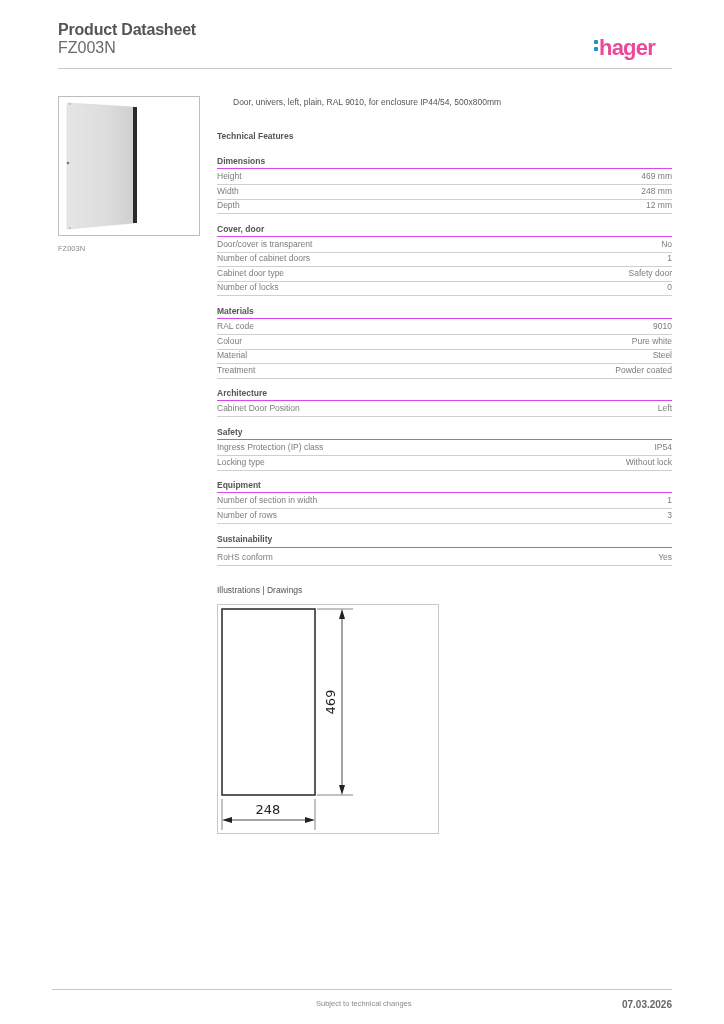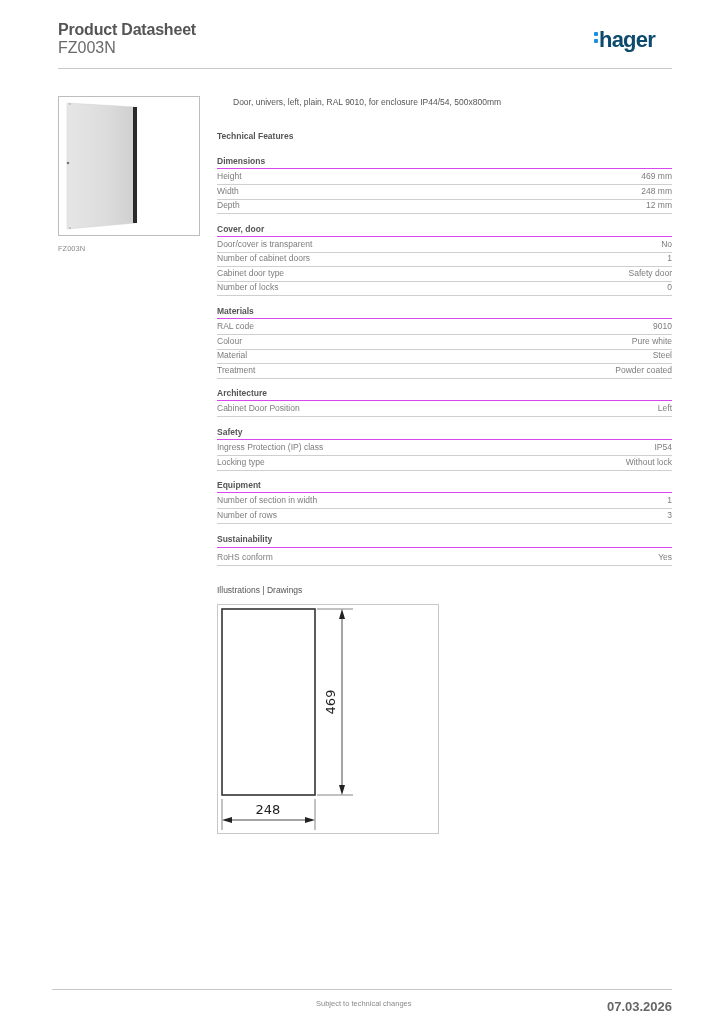--- a/index.html
+++ b/index.html
@@ -3,21 +3,21 @@
   <meta charset="utf-8">
   <style>
     html, body { margin: 0; padding: 0; background: #ffffff; }
     body {
       width: 724px; height: 1024px; position: relative; overflow: hidden;
       font-family: "Liberation Sans", sans-serif; color: #5a5a5a;
     }
     .header-title { position: absolute; left: 58px; top: 21px; font-size: 16px; font-weight: bold; color: #555; letter-spacing: -0.2px; }
     .header-code { position: absolute; left: 58px; top: 39px; font-size: 16px; color: #6a6a6a; letter-spacing: 0px; }
     .header-rule { position: absolute; left: 58px; top: 68px; width: 614px; height: 1px; background: #c8c8c8; }
-    .logo { position: absolute; left: 594px; top: 27px; font-size: 22px; font-weight: bold; color: #0c4a6e; letter-spacing: -0.8px; }
+    .logo { position: absolute; left: 594px; top: 35px; font-size: 22px; font-weight: bold; color: #ec4899; letter-spacing: -0.8px; }
     .logo .colon { display: inline-block; width: 5px; position: relative; top: -1px; }
     .logo .colon i { display: block; width: 4px; height: 4px; background: #1c8fe0; border-radius: 1px; margin: 3px 0; }
 
     .product-frame { position: absolute; left: 58px; top: 96px; width: 142px; height: 140px; border: 1px solid #bdbdbd; box-sizing: border-box; background: #fff; }
     .door-img { position: absolute; left: 6px; top: 4px; }
     .product-caption { position: absolute; left: 58px; top: 244px; font-size: 7.5px; color: #8a8a8a; }
 
     .main { position: absolute; left: 217px; top: 0; width: 455px; }
     .desc { position: absolute; left: 16px; top: 97px; font-size: 8.5px; font-weight: normal; color: #555; white-space: nowrap; }
     .tech-title { position: absolute; left: 0; top: 131px; font-size: 8.5px; font-weight: bold; color: #555; }
@@ -25,21 +25,21 @@
     .section-title { position: absolute; left: 0; width: 455px; font-size: 8.5px; font-weight: bold; color: #555; height: 12px; border-bottom: 1px solid #d946ef; box-sizing: content-box; }
     .row { position: absolute; left: 0; width: 455px; height: 13.5px; border-bottom: 1px solid #cfcfcf; font-size: 8.5px; color: #7c7c7c; text-align: right; }
     .row .k { position: absolute; left: 0; top: 1px; }
     .row .v { position: absolute; right: 0; top: 1px; }
 
     .ill-title { position: absolute; left: 0; top: 585px; font-size: 8.5px; font-weight: normal; color: #555; }
     .drawing { position: absolute; left: 0; top: 604px; width: 222px; height: 230px; border: 1px solid #c8c8c8; box-sizing: border-box; }
 
     .footer-rule { position: absolute; left: 52px; top: 989px; width: 620px; height: 1px; background: #c8c8c8; }
     .footer-note { position: absolute; left: 316px; top: 999px; font-size: 7.5px; color: #8a8a8a; }
-    .footer-date { position: absolute; right: 52px; top: 999px; font-size: 13px; font-weight: bold; color: #666; margin-left: 48px; }
+    .footer-date { position: absolute; right: 52px; top: 999px; font-size: 10px; font-weight: bold; color: #666; margin-left: 48px; }
   </style>
 </head>
 <body>
 
 <div class="header-title">Product Datasheet</div>
 <div class="header-code">FZ003N</div>
 <div class="header-rule"></div>
 <div class="logo"><span class="colon"><i></i><i></i></span><span>hager</span></div>
 
 <div class="product-frame">

